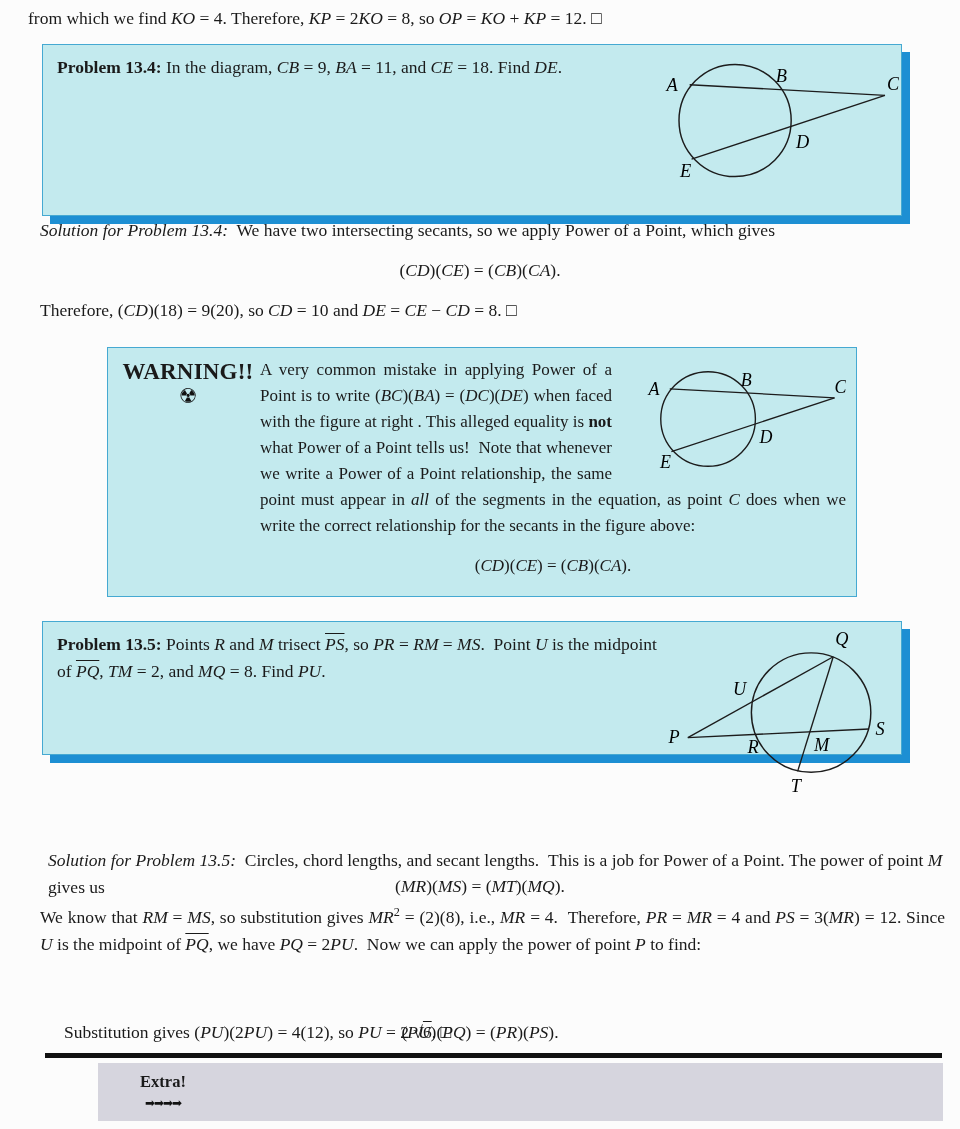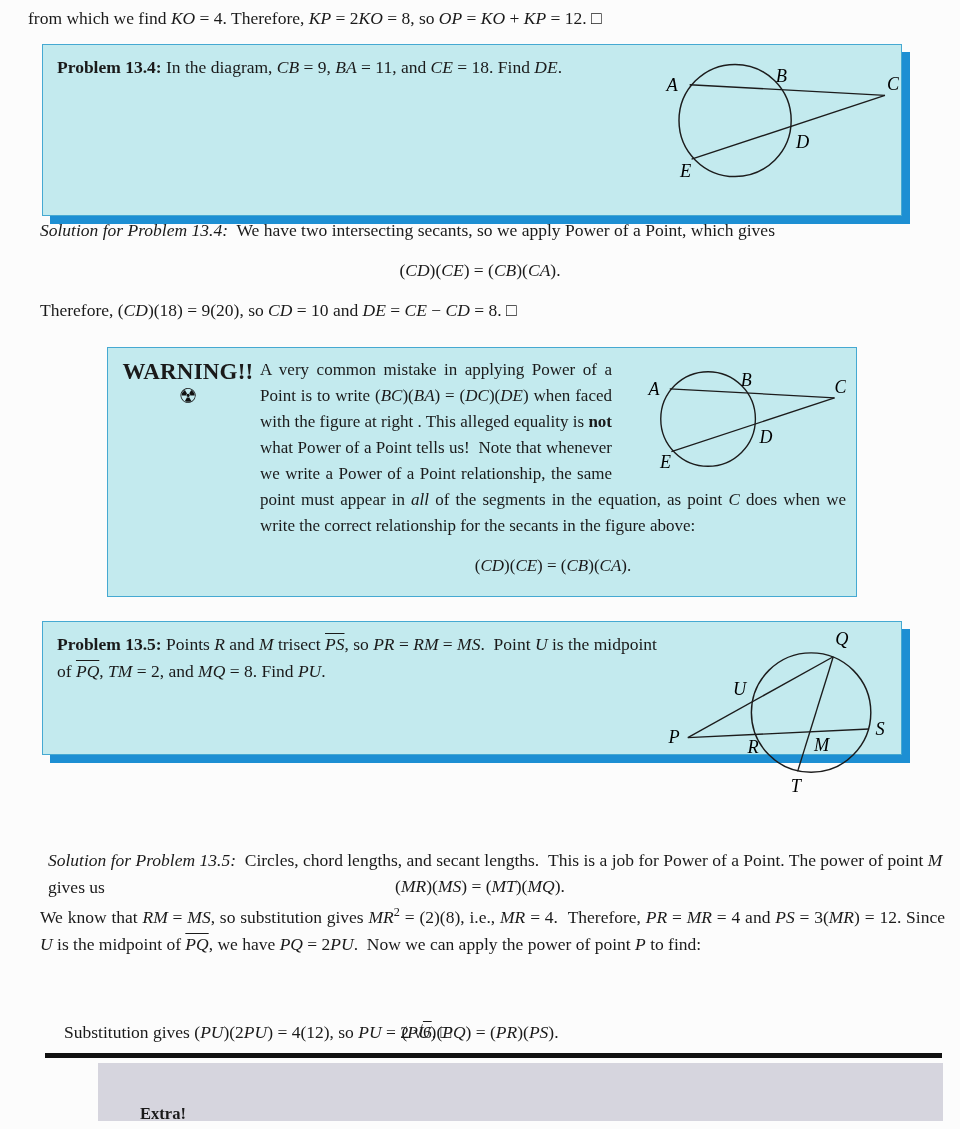--- a/index.html
+++ b/index.html
@@ -24,21 +24,21 @@
   .warn-title{font-weight:bold;font-size:23px;letter-spacing:0.2px;}
   .rad-icon{font-family:"DejaVu Sans",sans-serif;font-size:21px;line-height:22px;color:#111;}
   .warn-content{position:absolute;left:152px;top:9px;width:586px;}
   .warn-fig{float:right;margin:0 0 4px 12px;}
   
   svg text{font-family:"Liberation Serif","DejaVu Serif",serif;font-style:italic;}
   
   .thick-rule{background:#111;height:5px;}
   .extra-box{background:#d6d5de;display:flex;padding:7px 12px 5px 10px;box-sizing:border-box;}
   .extra-label-col{width:110px;flex:0 0 110px;text-align:center;}
-  .extra-title{font-weight:bold;font-size:16.5px;line-height:24px;margin-top:32px;}
+  .extra-title{font-weight:bold;font-size:16.5px;line-height:24px;}
   .extra-arrows{font-family:"DejaVu Sans",sans-serif;font-size:12px;letter-spacing:-1px;line-height:18px;color:#111;}
   .extra-quote-col{flex:1;position:relative;font-style:italic;font-size:16.5px;line-height:25px;}
   .extra-attrib{position:absolute;right:0;bottom:0;font-style:normal;font-size:17px;}
 </style>
 </head>
 <body>
 
 <div class="abs" style="left:28px;top:5px;width:905px;">from which we find <i>KO</i> = 4. Therefore, <i>KP</i> = 2<i>KO</i> = 8, so <i>OP</i> = <i>KO</i> + <i>KP</i> = 12. □</div>
 
 <div class="abs cyanbox shadowed" style="left:42px;top:44px;width:860px;height:172px;">

